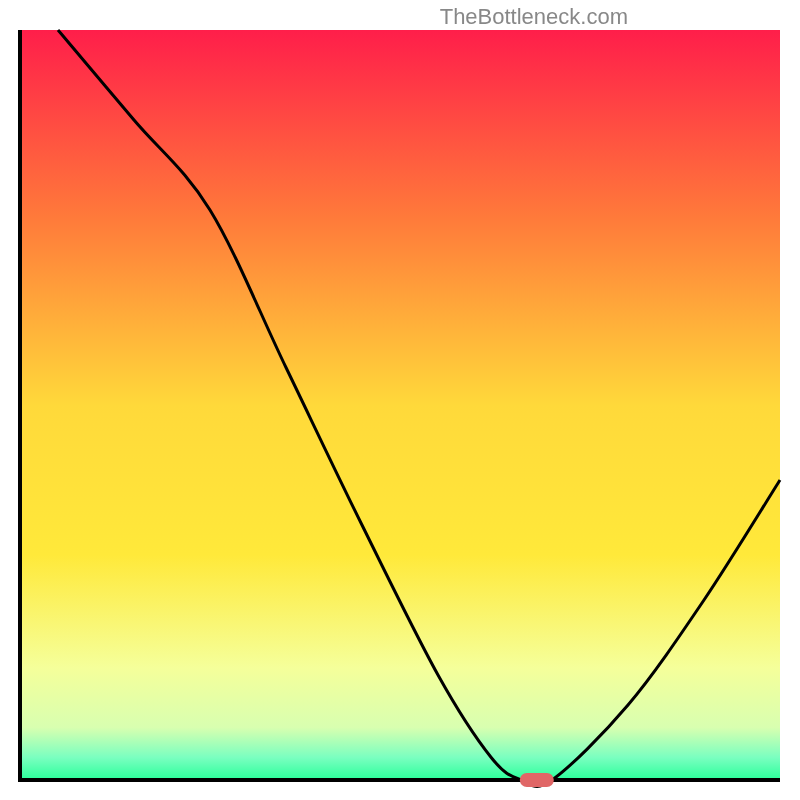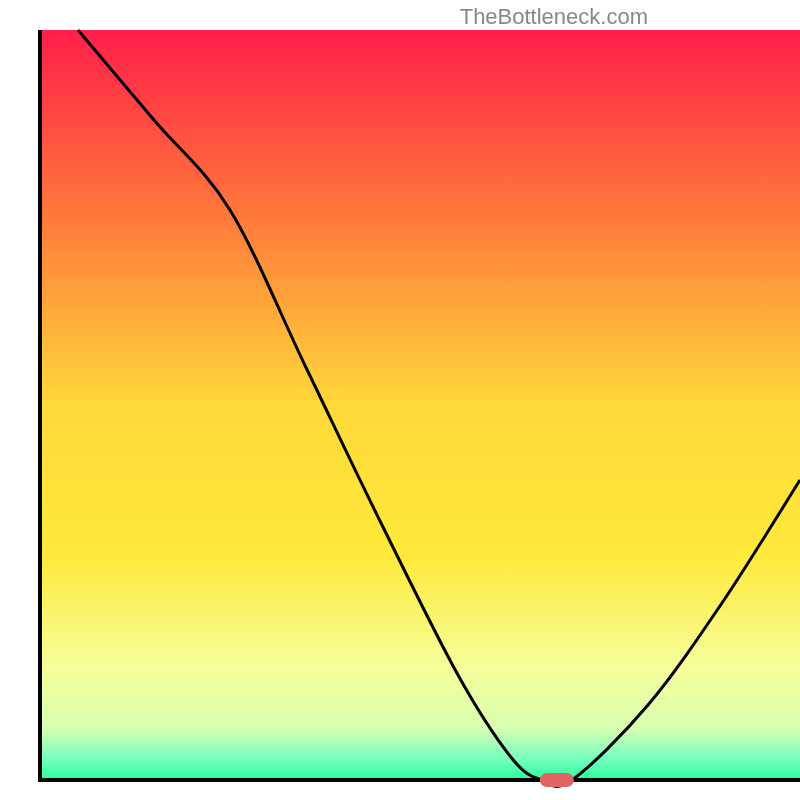--- a/index.html
+++ b/index.html
@@ -7,21 +7,20 @@
     padding: 0;
     width: 800px;
     height: 800px;
     font-family: Arial, sans-serif;
     background: #fff;
   }
   .container {
     position: relative;
     width: 644px;
     height: 800px;
-    padding-left: 20px;
   }
   .watermark {
     position: absolute;
     top: 4px;
     right: 16px;
     color: #888;
     font-size: 22px;
     font-family: Arial, sans-serif;
     z-index: 3;
   }

